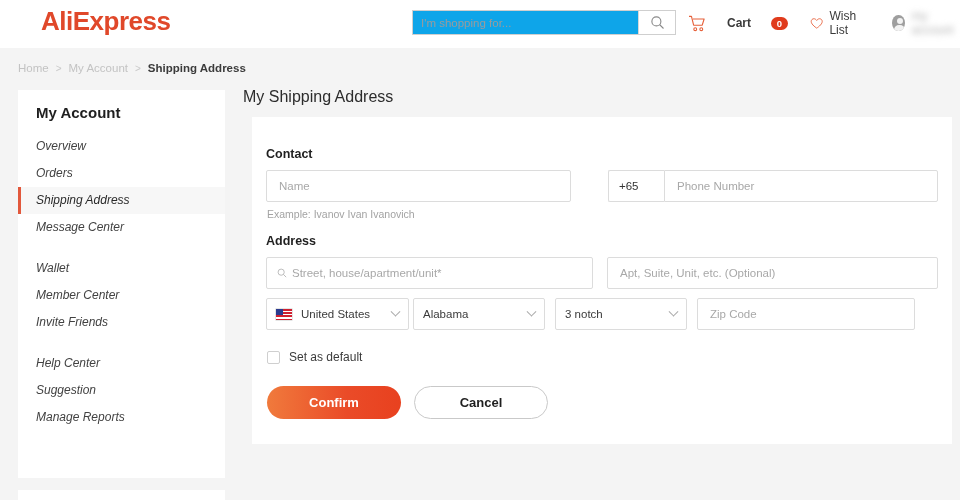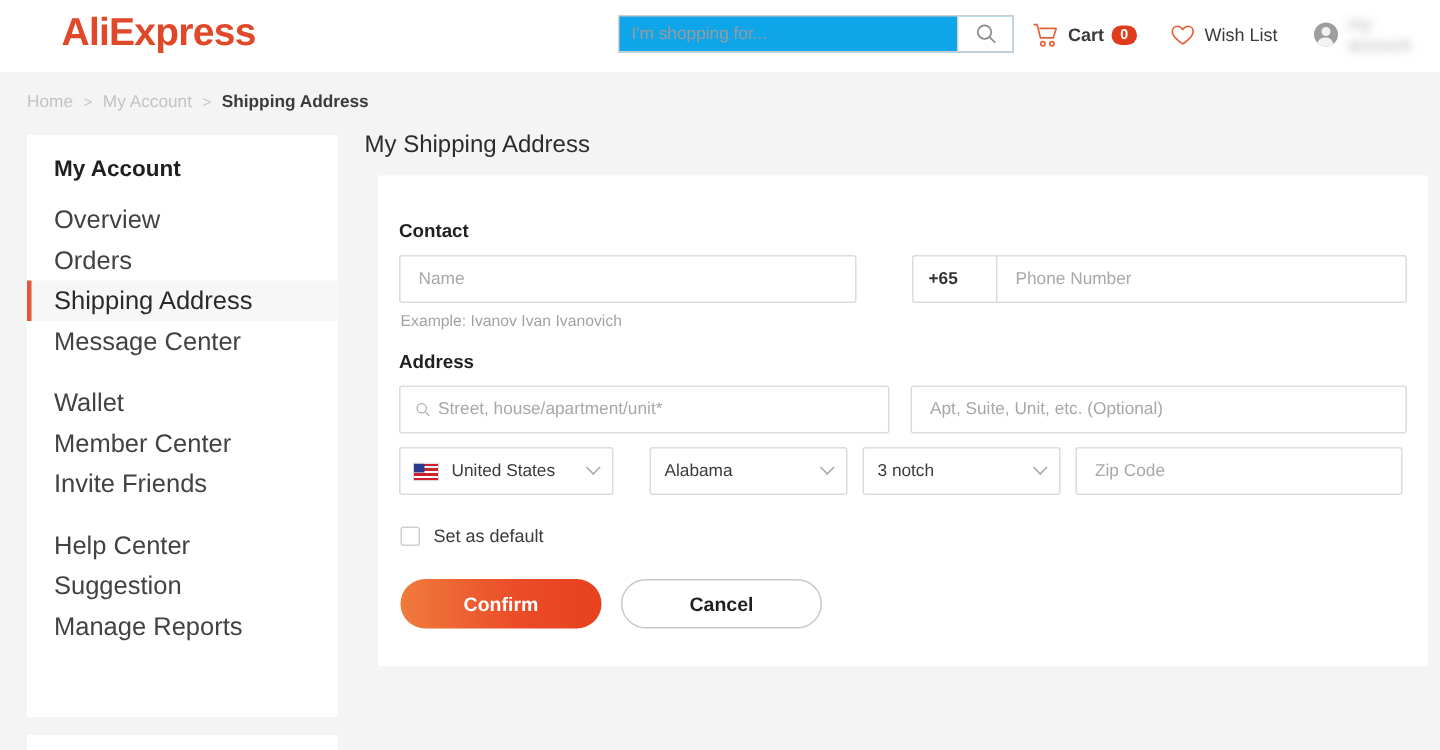--- a/index.html
+++ b/index.html
@@ -42,21 +42,21 @@
     display: flex; align-items: center; justify-content: center;
     background: #fff; cursor: pointer;
   }
 
   .hdr-right {
     position: absolute; left: 688px; top: 11px;
     display: flex; align-items: center; gap: 0;
     height: 24px;
   }
   .cart-link {
-    display: flex; align-items: center; gap: 5px;
+    display: flex; align-items: center; gap: 20px;
     cursor: pointer; margin-right: 22px;
   }
   .cart-label { font-size: 12px; color: #3a3a3a; font-weight: 700; }
   .cart-badge {
     background: #e03b1c; color: #fff; font-size: 9.5px;
     font-weight: 700; border-radius: 9px;
     min-width: 17px; height: 13px; line-height: 13px;
     text-align: center; padding: 0 4px;
   }
   .wish-link {
@@ -102,23 +102,24 @@
     padding-top: 14px;
   }
   .sidebar-title {
     font-size: 15px; font-weight: 700; color: #1f1f1f;
     padding-left: 18px; margin-bottom: 12px;
   }
   .nav-item {
     position: relative;
     height: 27px; line-height: 27px;
     padding-left: 18px;
-    font-size: 17px; color: #424242;
+    font-size: 12px; color: #424242;
     cursor: pointer;
     margin-bottom: 0;
+    font-style: italic;
   }
   .nav-item.active {
     background: #f7f7f7; color: #2a2a2a;
   }
   .nav-item.active::before {
     content: ''; position: absolute; left: 0; top: 0;
     width: 3px; height: 27px; background: #e2583c;
   }
   .nav-gap { height: 14px; }
   .sidebar-bottom-strip {
@@ -155,21 +156,21 @@
   .field input {
     border: none; outline: none; width: 100%;
     font-size: 11.5px; color: #333; background: transparent;
     font-family: "Liberation Sans", sans-serif;
   }
   .field input::placeholder { color: #a8a8a8; }
 
   .f-name { width: 330px; }
   .f-ccode {
     width: 56px; justify-content: flex-start;
-    font-size: 11.5px; color: #333; font-weight: 700;
+    font-size: 11.5px; color: #333; font-weight: 400;
     border-right: none; border-radius: 2px 0 0 2px; margin-left: 23px;
   }
   .f-phone { width: 274px; border-radius: 0 2px 2px 0; }
   .phone-wrap { display: flex; margin-left: 4px; }
 
   .hint {
     font-size: 10.5px; color: #a3a3a3;
     margin: 6px 0 14px 1px;
   }
 
@@ -178,21 +179,21 @@
   .f-apt { width: 334px; margin-left: 4px; align-items: center; }
 
   .row2 { display: flex; gap: 0; margin-top: 9px; }
   .sel {
     height: 32px; border: 1px solid #dcdcdc; background: #fff;
     display: flex; align-items: center; justify-content: space-between;
     padding: 0 9px; font-size: 11.5px; color: #3b3b3b;
     border-radius: 2px; cursor: pointer;
   }
   .s-country { width: 143px; }
-  .s-state  { width: 132px; margin-left: 24px; }
+  .s-state  { width: 132px; margin-left: 4px; }
   .s-city   { width: 132px; margin-left: 10px; }
   .f-zip    { width: 218px; margin-left: 10px; }
   .sel-left { display: flex; align-items: center; gap: 9px; }
 
   .flag {
     width: 16px; height: 11px; position: relative;
     background: #fff; overflow: hidden; flex: 0 0 auto;
     box-shadow: 0 0 0 0.5px #ccc;
   }
   .flag .stripes {

